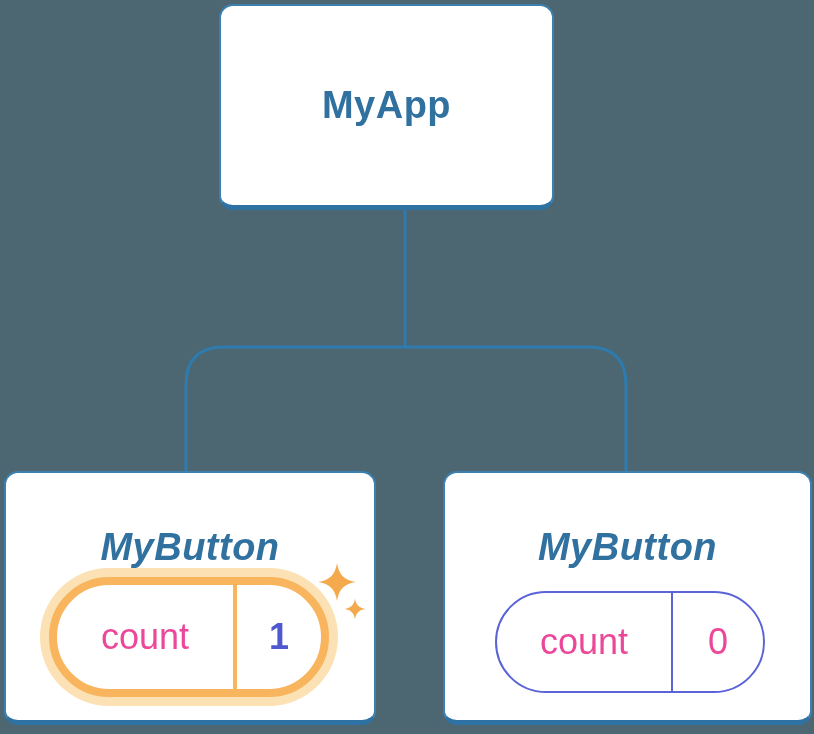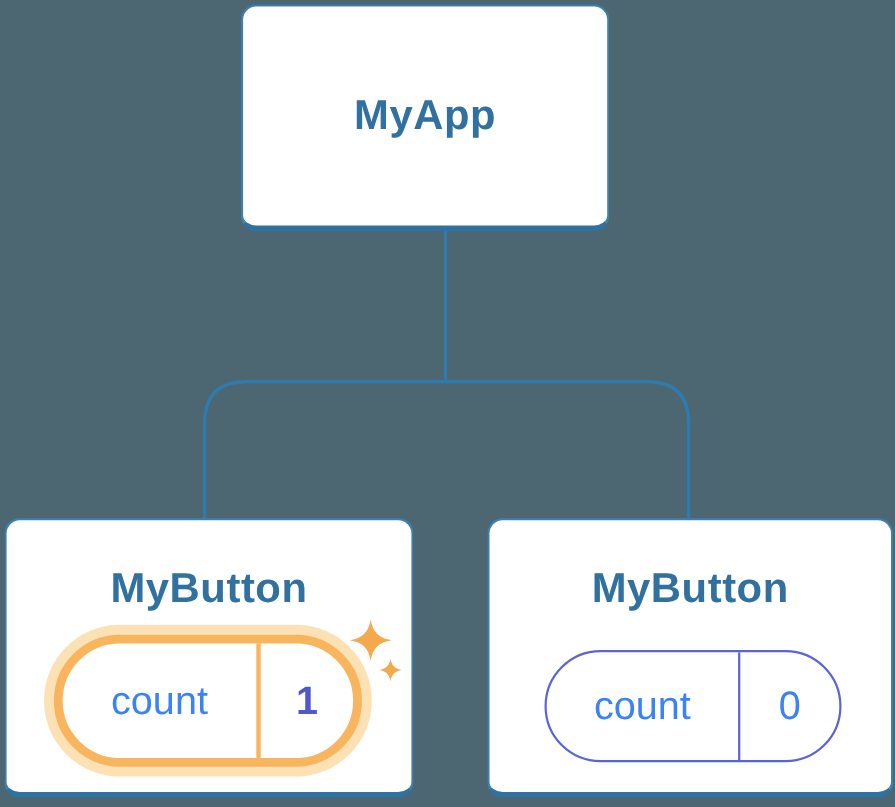--- a/index.html
+++ b/index.html
@@ -26,21 +26,21 @@
     display:flex;align-items:center;justify-content:center;}
   .node-child-left{left:4px;top:471px;width:372px;height:254px;}
   .node-child-right{left:443px;top:471px;width:369px;height:254px;}
   .node-title{
     color:#31719F;
     font-size:38px;
     font-weight:700;
     letter-spacing:0.5px;
     text-align:center;
   }
-  .child-title{margin-top:40px;line-height:44px;}
+  .child-title{margin-top:52px;line-height:44px;font-style:italic;}
   .pill{
     position:absolute;
     background:#ffffff;
     box-sizing:border-box;
     display:flex;
     align-items:stretch;
   }
   .pill-plain{
     left:50px;top:118px;width:270px;height:102px;
     border:2px solid #5B63D8;
@@ -48,21 +48,21 @@
   }
   .pill-highlight{
     left:43px;top:104px;width:280px;height:120px;
     border:8px solid #F8B55D;
     border-radius:60px;
     box-shadow:0 0 0 9px #FBE1B3;
   }
   .pill-seg{
     display:flex;align-items:center;justify-content:center;
     font-size:36px;
-    color:#3b82f6;
+    color:#ec4899;
   }
   .pill-highlight .pill-seg-left{flex:0 0 176px;}
   .pill-plain .pill-seg-left{flex:0 0 174px;}
   .pill-seg-right{flex:1;}
   .pill-divider{width:2px;background:#5B63D8;}
   .pill-highlight .pill-divider{width:4px;background:#F8B55D;}
   .pill-value-bold{font-weight:700;color:#5058CF;}
   .sparkles{
     position:absolute;left:300px;top:85px;width:74px;height:80px;z-index:2;
   }

